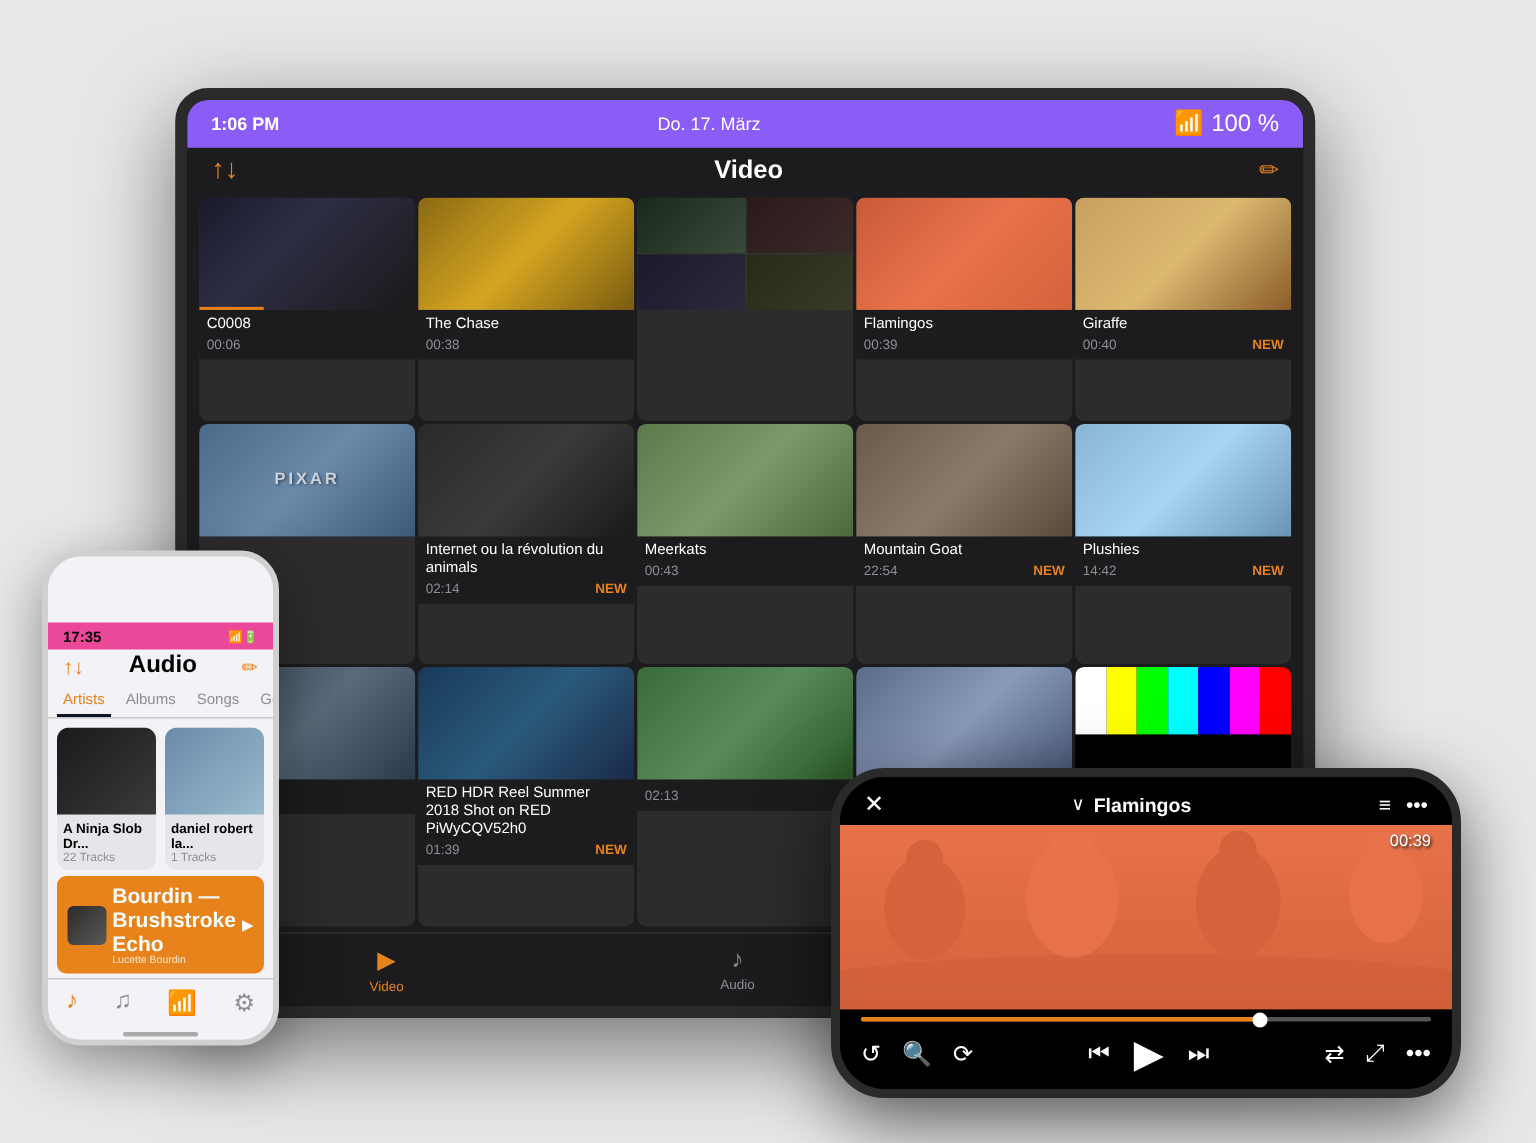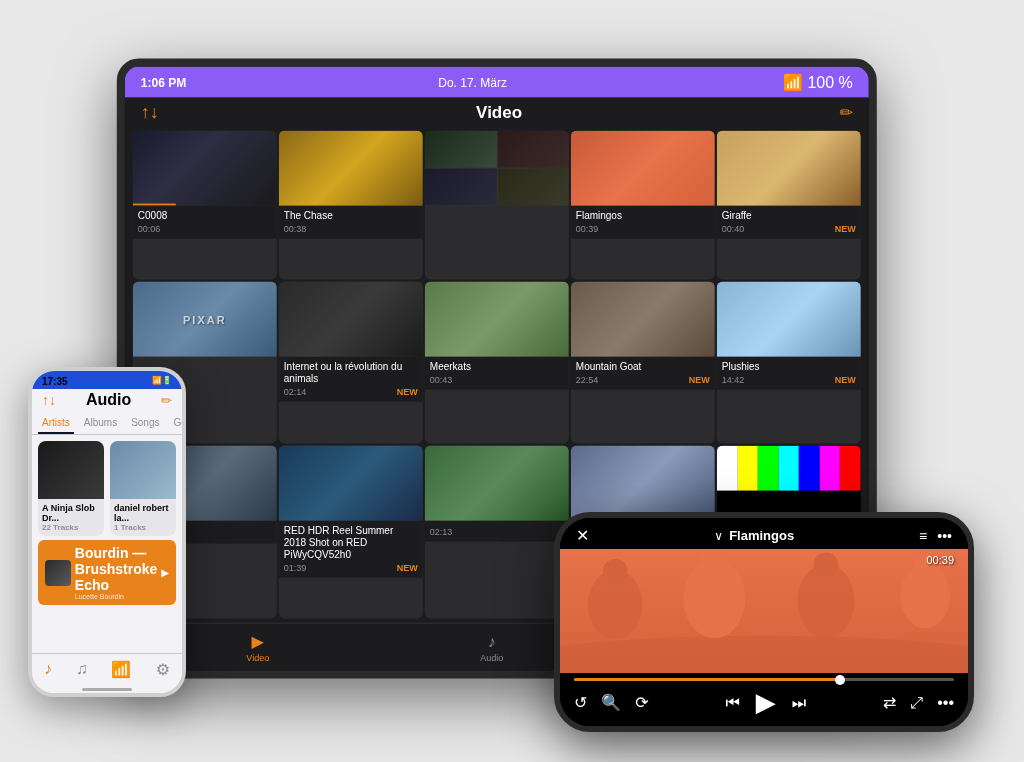--- a/index.html
+++ b/index.html
@@ -205,21 +205,22 @@
       height: 100%;
       background: #f2f2f7;
       display: flex;
       flex-direction: column;
     }
 
     .iphone-status {
       display: flex;
       justify-content: space-between;
       padding: 5px 10px 2px;
-      background: #1d4ed8;
+      background: #ec4899;
+      margin-top: 44px;
     }
 
     .iphone-status .time { font-size: 10px; font-weight: 700; color: #000; }
     .iphone-status .icons { font-size: 8px; color: #000; }
 
     .iphone-header {
       display: flex;
       justify-content: space-between;
       align-items: center;
       padding: 2px 10px 4px;
@@ -267,21 +268,21 @@
       cursor: pointer;
     }
 
     .album-thumb {
       width: 100%;
       height: 58px;
     }
 
     .album-info { padding: 4px; }
     .album-name { font-size: 9px; font-weight: 600; color: #000; }
-    .album-tracks { font-size: 8px; color: #8e8e93; font-weight: bold; }
+    .album-tracks { font-size: 8px; color: #8e8e93; }
 
     .thumb-ninja { background: linear-gradient(135deg, #1a1a1a 0%, #3a3a3a 100%); }
     .thumb-daniel { background: linear-gradient(135deg, #6a8aaa 0%, #9abacd 100%); }
 
     .now-playing {
       margin: 4px 0 0;
       background: #e8821a;
       border-radius: 6px;
       padding: 5px 7px;
       display: flex;

